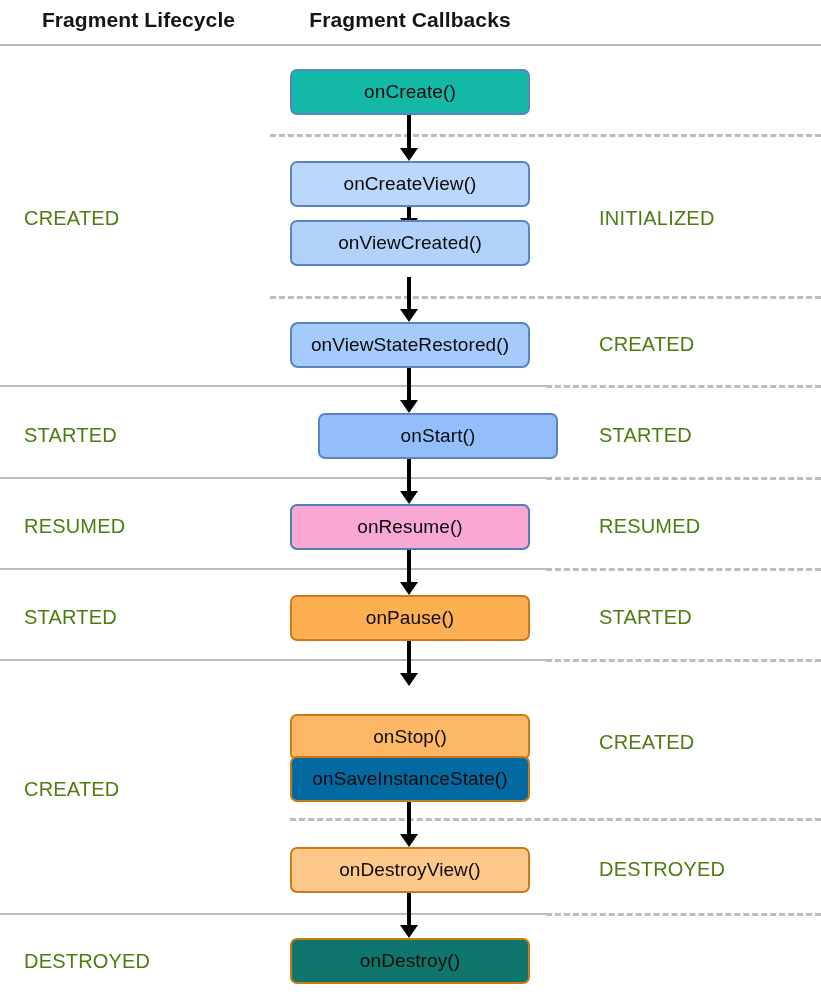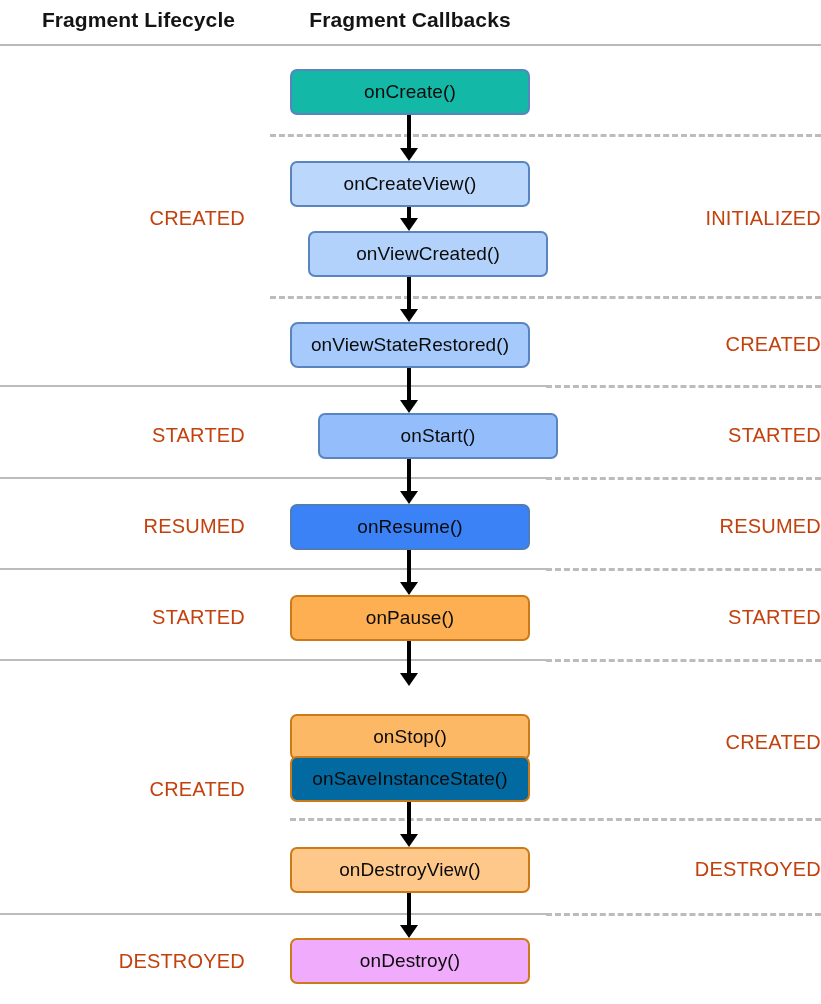--- a/index.html
+++ b/index.html
@@ -53,24 +53,25 @@
     position: absolute;
     height: 0;
     border-top: 3px dashed #bcbcbc;
   }
 
   
   .state-label {
     position: absolute;
     font-size: 20px;
     font-weight: 400;
-    color: #c2410c;
-    text-align: right;
+    color: #4d7c0f;
+    text-align: left;
     white-space: nowrap;
     letter-spacing: 0.2px;
+    padding-left: 24px;
   }
   .state-left  { left: 0px;   width: 245px; }
   .state-right { left: 575px; width: 246px; }
 
   
   .cb-box {
     position: absolute;
     left: 290px;
     width: 240px;
     height: 46px;
@@ -164,24 +165,24 @@
       <div class="state-label state-right" style="top: 333px;">CREATED</div>
       <div class="state-label state-right" style="top: 424px;">STARTED</div>
       <div class="state-label state-right" style="top: 515px;">RESUMED</div>
       <div class="state-label state-right" style="top: 606px;">STARTED</div>
       <div class="state-label state-right" style="top: 731px;">CREATED</div>
       <div class="state-label state-right" style="top: 858px;">DESTROYED</div>
     </div>
   <div id="callbacks-layer">
       <div class="cb-box" style="top: 69px; background: #14b8a6; border-color: rgb(90, 132, 192);">onCreate()</div>
       <div class="cb-box" style="top: 161px; background: rgb(187, 215, 251); border-color: rgb(90, 132, 192);">onCreateView()</div>
-      <div class="cb-box" style="top: 231px; background: rgb(179, 210, 251); border-color: rgb(90, 132, 192); margin-left: 18px;">onViewCreated()</div>
+      <div class="cb-box" style="top: 220px; background: rgb(179, 210, 251); border-color: rgb(90, 132, 192);">onViewCreated()</div>
       <div class="cb-box" style="top: 322px; background: rgb(166, 202, 251); border-color: rgb(90, 132, 192); border-radius: 8px;">onViewStateRestored()</div>
       <div class="cb-box" style="top: 413px; background: rgb(147, 190, 251); border-color: rgb(90, 132, 192); margin-left: 28px;">onStart()</div>
-      <div class="cb-box" style="top: 504px; background: #3b82f6; border-color: rgb(79, 124, 186);">onResume()</div>
+      <div class="cb-box" style="top: 504px; background: #f9a8d4; border-color: rgb(79, 124, 186);">onResume()</div>
       <div class="cb-box" style="top: 595px; background: rgb(253, 175, 82); border-color: rgb(204, 122, 23);">onPause()</div>
       <div class="cb-box" style="top: 686px; background: rgb(253, 184, 101); border-color: rgb(204, 122, 23); margin-top: 28px;">onStop()</div>
       <div class="cb-box" style="top: 756px; background: #0369a1; border-color: rgb(204, 122, 23);">onSaveInstanceState()</div>
       <div class="cb-box" style="top: 847px; background: rgb(253, 200, 138); border-color: rgb(204, 122, 23);">onDestroyView()</div>
-      <div class="cb-box" style="top: 938px; background: #f0abfc; border-color: rgb(204, 122, 23);">onDestroy()</div>
+      <div class="cb-box" style="top: 938px; background: #0f766e; border-color: rgb(204, 122, 23);">onDestroy()</div>
     </div>
 
 </div>
 
 </body></html>

